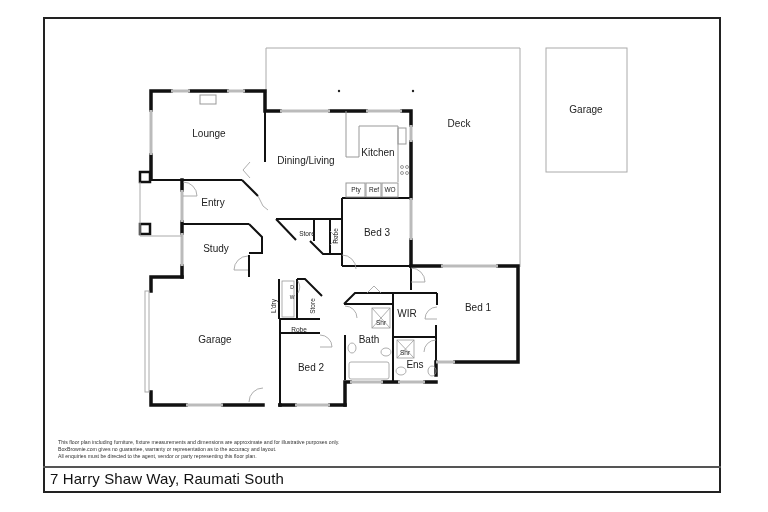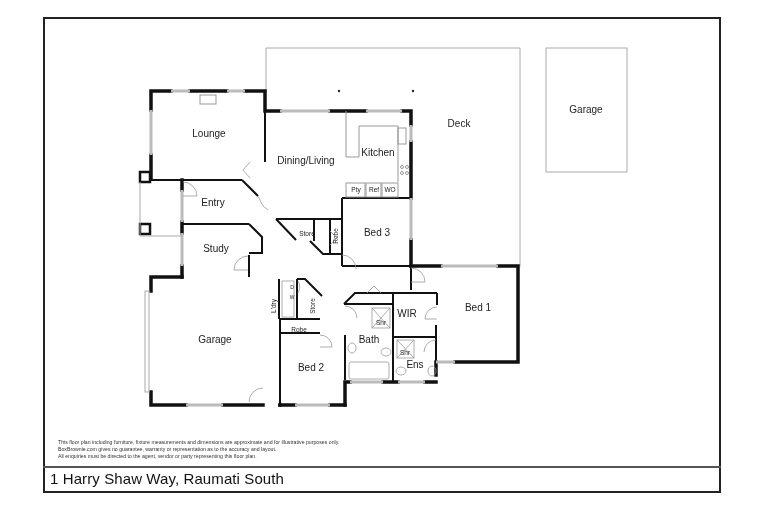--- a/index.html
+++ b/index.html
@@ -205,13 +205,13 @@
   <text class="small-label" x="390" y="190">WO</text>
   <text class="small-label" x="292" y="288" style="font-size:5px">D</text>
   <text class="small-label" x="292" y="298" style="font-size:5px">W</text>
 </svg>
 
 <div class="disclaimer">
   <div>This floor plan including furniture, fixture measurements and dimensions are approximate and for illustrative purposes only.</div>
   <div>BoxBrownie.com gives no guarantee, warranty or representation as to the accuracy and layout.</div>
   <div>All enquiries must be directed to the agent, vendor or party representing this floor plan.</div>
 </div>
-<div class="address">1 Harry Shaw Way, Raumati South</div>
+<div class="address">7 Harry Shaw Way, Raumati South</div>
 
 </body></html>

